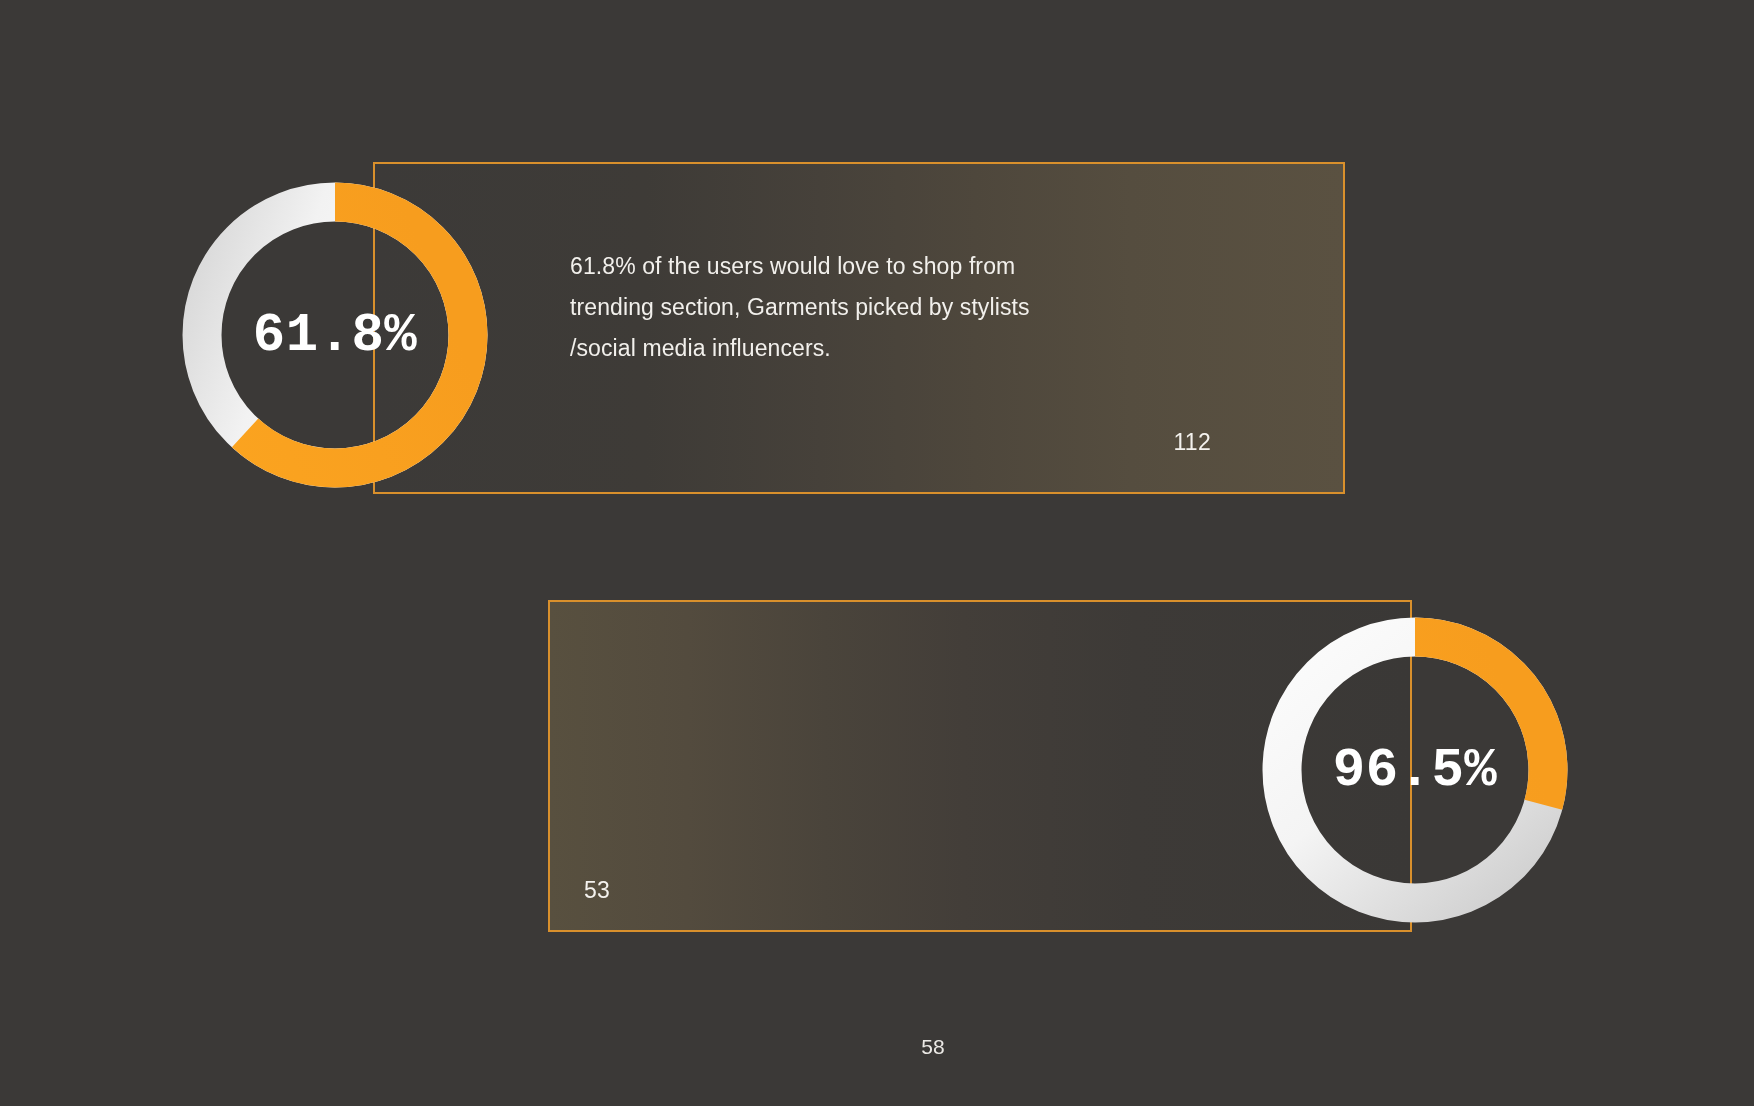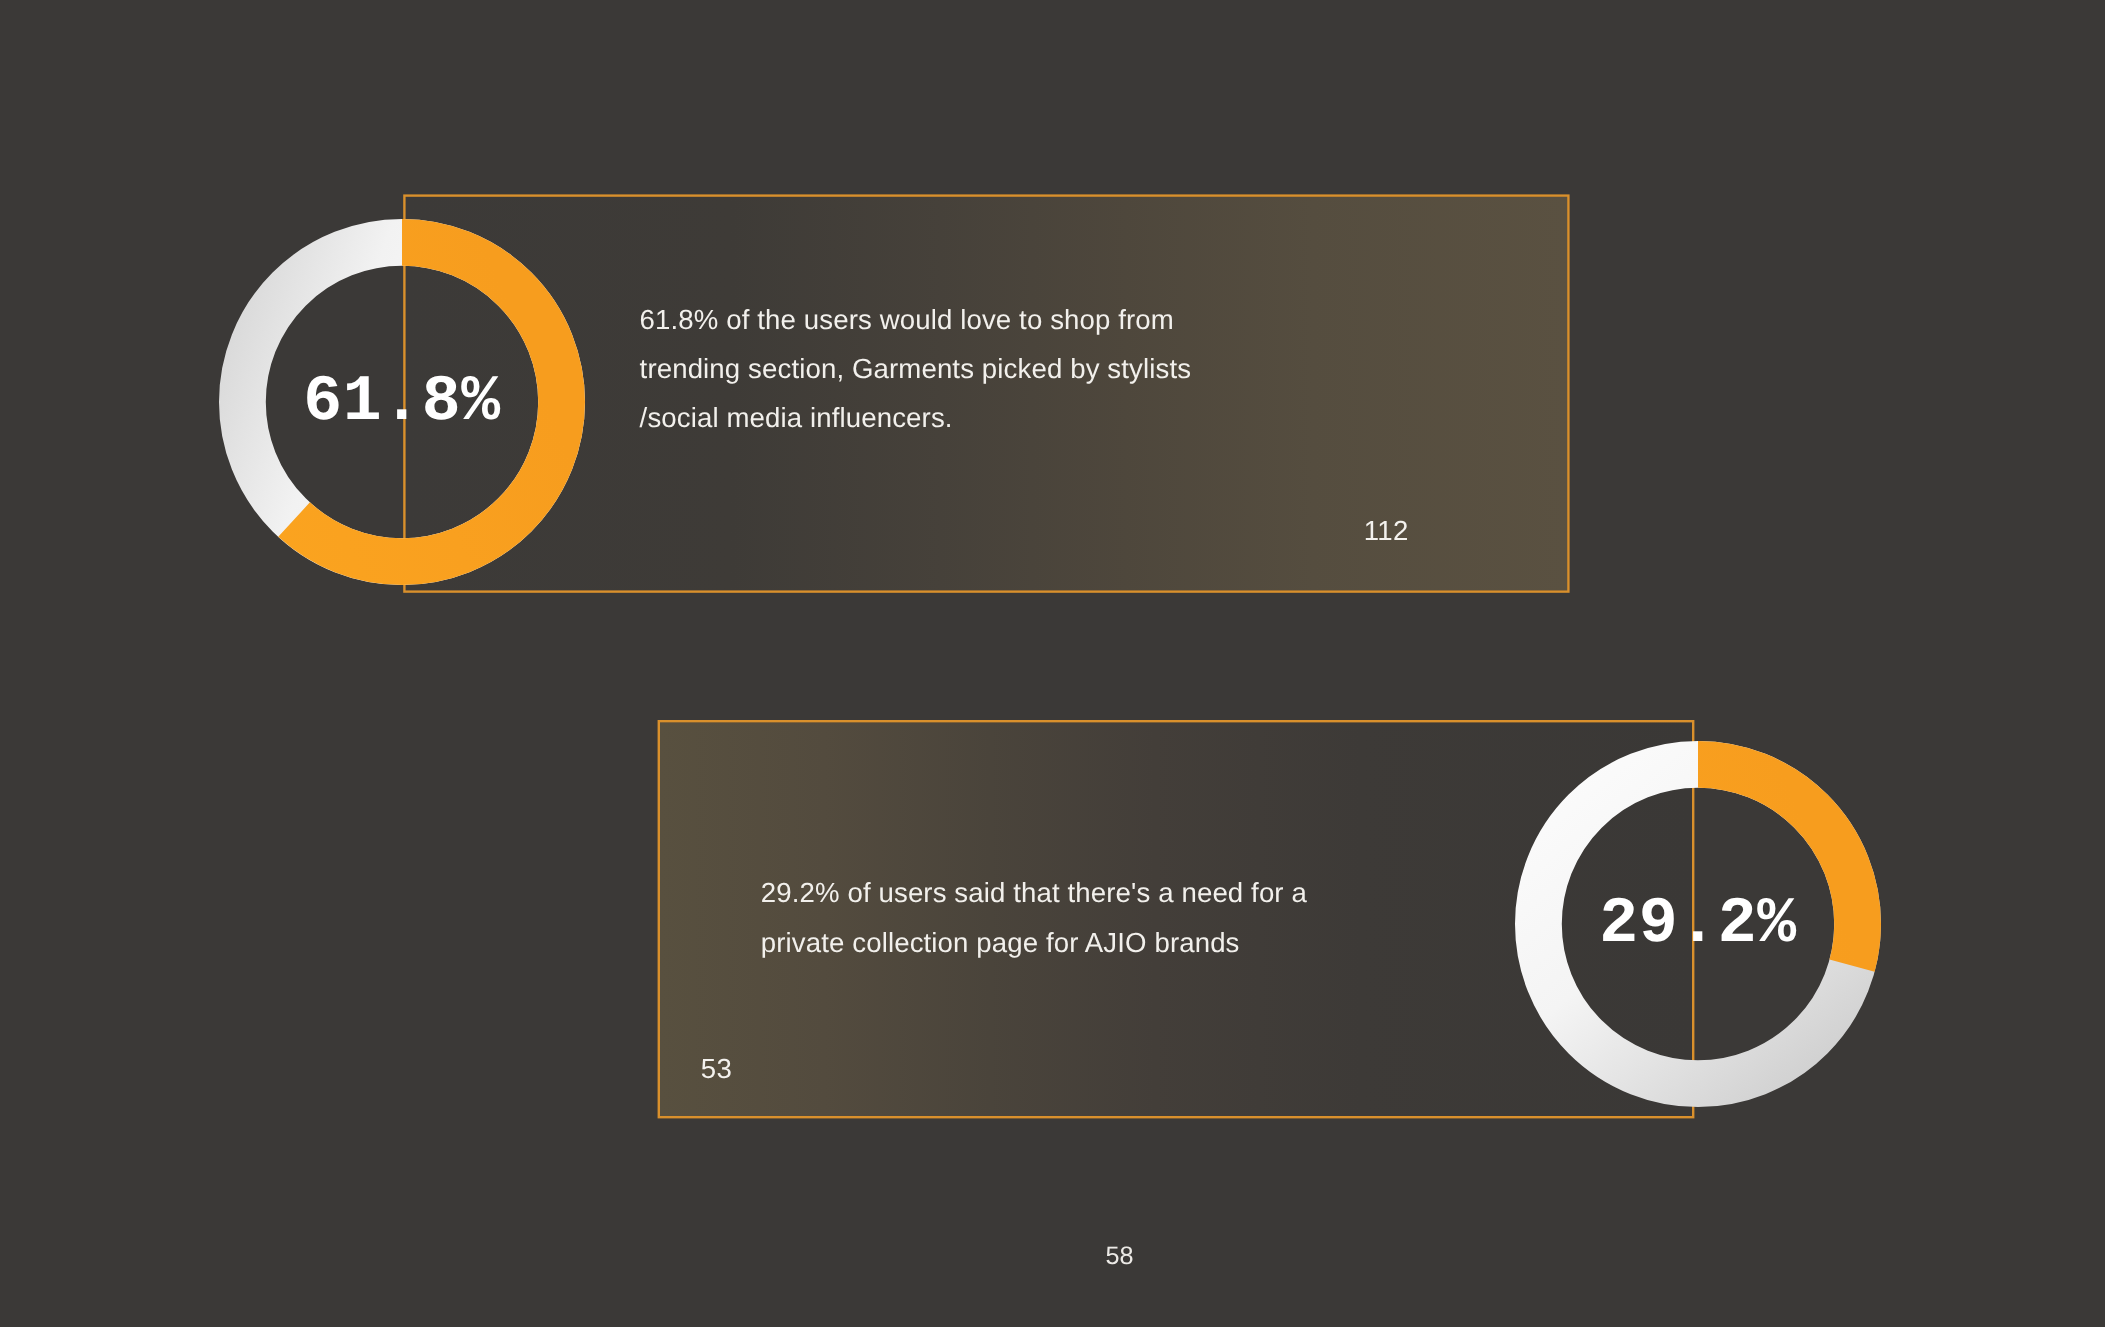--- a/index.html
+++ b/index.html
@@ -38,20 +38,21 @@
   }
   .callout.grad-right {
     background: linear-gradient(
       to right,
       #3c3a38 0%,
       #3e3b37 28%,
       #46413a 46%,
       #4e473c 62%,
       #554d3f 78%,
       #5a5141 100%);
+    margin-left: 37px;
   }
   .callout.grad-left {
     background: linear-gradient(
       to right,
       #58503f 0%,
       #534b3e 16%,
       #4a443b 32%,
       #433e39 48%,
       #3d3a37 68%,
       #3a3836 100%);
@@ -147,22 +148,20 @@
         <circle cx="153" cy="153" r="133" fill="none" stroke="url(#arcGrad1)" stroke-width="39" stroke-dasharray="516.4 319.3" transform="rotate(-90 153 153)"></circle>
       </svg>
       <div class="donut-center-label">61.8%</div>
     </div>
 
   </div>
 
   <div class="row">
 
     <div class="callout grad-left" style="left:548px; top:600px; width:864px; height:332px;">
-      <div class="callout-text" style="left:84px; top:122px; width:560px;">29.2% of users said that there's a need for a
-private collection page for AJIO brands</div>
       <div class="count-label" style="left:34px; bottom:26px;">53</div>
     </div>
 
     <div class="donut" style="left:1262px; top:617px;">
       <svg viewBox="0 0 306 306" aria-hidden="true">
         <defs>
           <linearGradient id="trackGrad2" x1="0.15" y1="0" x2="0.9" y2="0.9">
             <stop offset="0%" stop-color="#fbfbfb"></stop>
             <stop offset="45%" stop-color="#f4f4f4"></stop>
             <stop offset="100%" stop-color="#d2d2d2"></stop>
@@ -170,20 +169,20 @@
           <linearGradient id="arcGrad2" x1="0" y1="0" x2="0.4" y2="1">
             <stop offset="0%" stop-color="#fba41f"></stop>
             <stop offset="60%" stop-color="#f9a01f"></stop>
             <stop offset="100%" stop-color="#f79d1e"></stop>
           </linearGradient>
         </defs>
         <circle cx="153" cy="153" r="133" fill="none" stroke="url(#trackGrad2)" stroke-width="39"></circle>
 
         <circle cx="153" cy="153" r="133" fill="none" stroke="url(#arcGrad2)" stroke-width="39" stroke-dasharray="244.0 591.7" transform="rotate(-90 153 153)"></circle>
       </svg>
-      <div class="donut-center-label">29.2%</div>
+      <div class="donut-center-label">96.5%</div>
     </div>
 
   </div>
 
   <div class="page-number" style="left:12px; top:1035px;padding-left:44px;">58</div>
 
 </div>
 
 </body></html>

